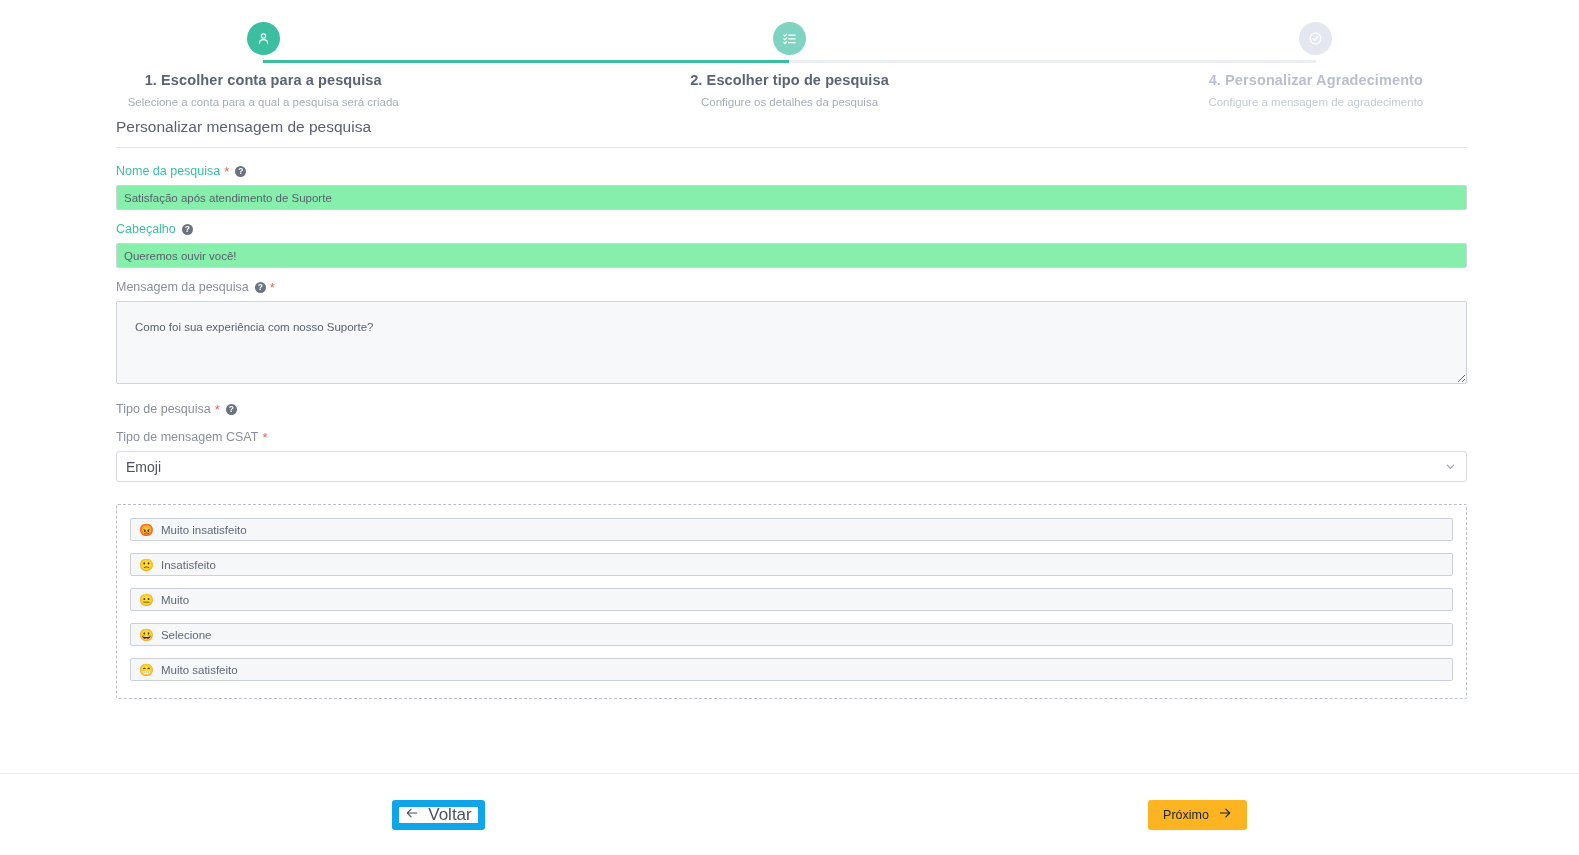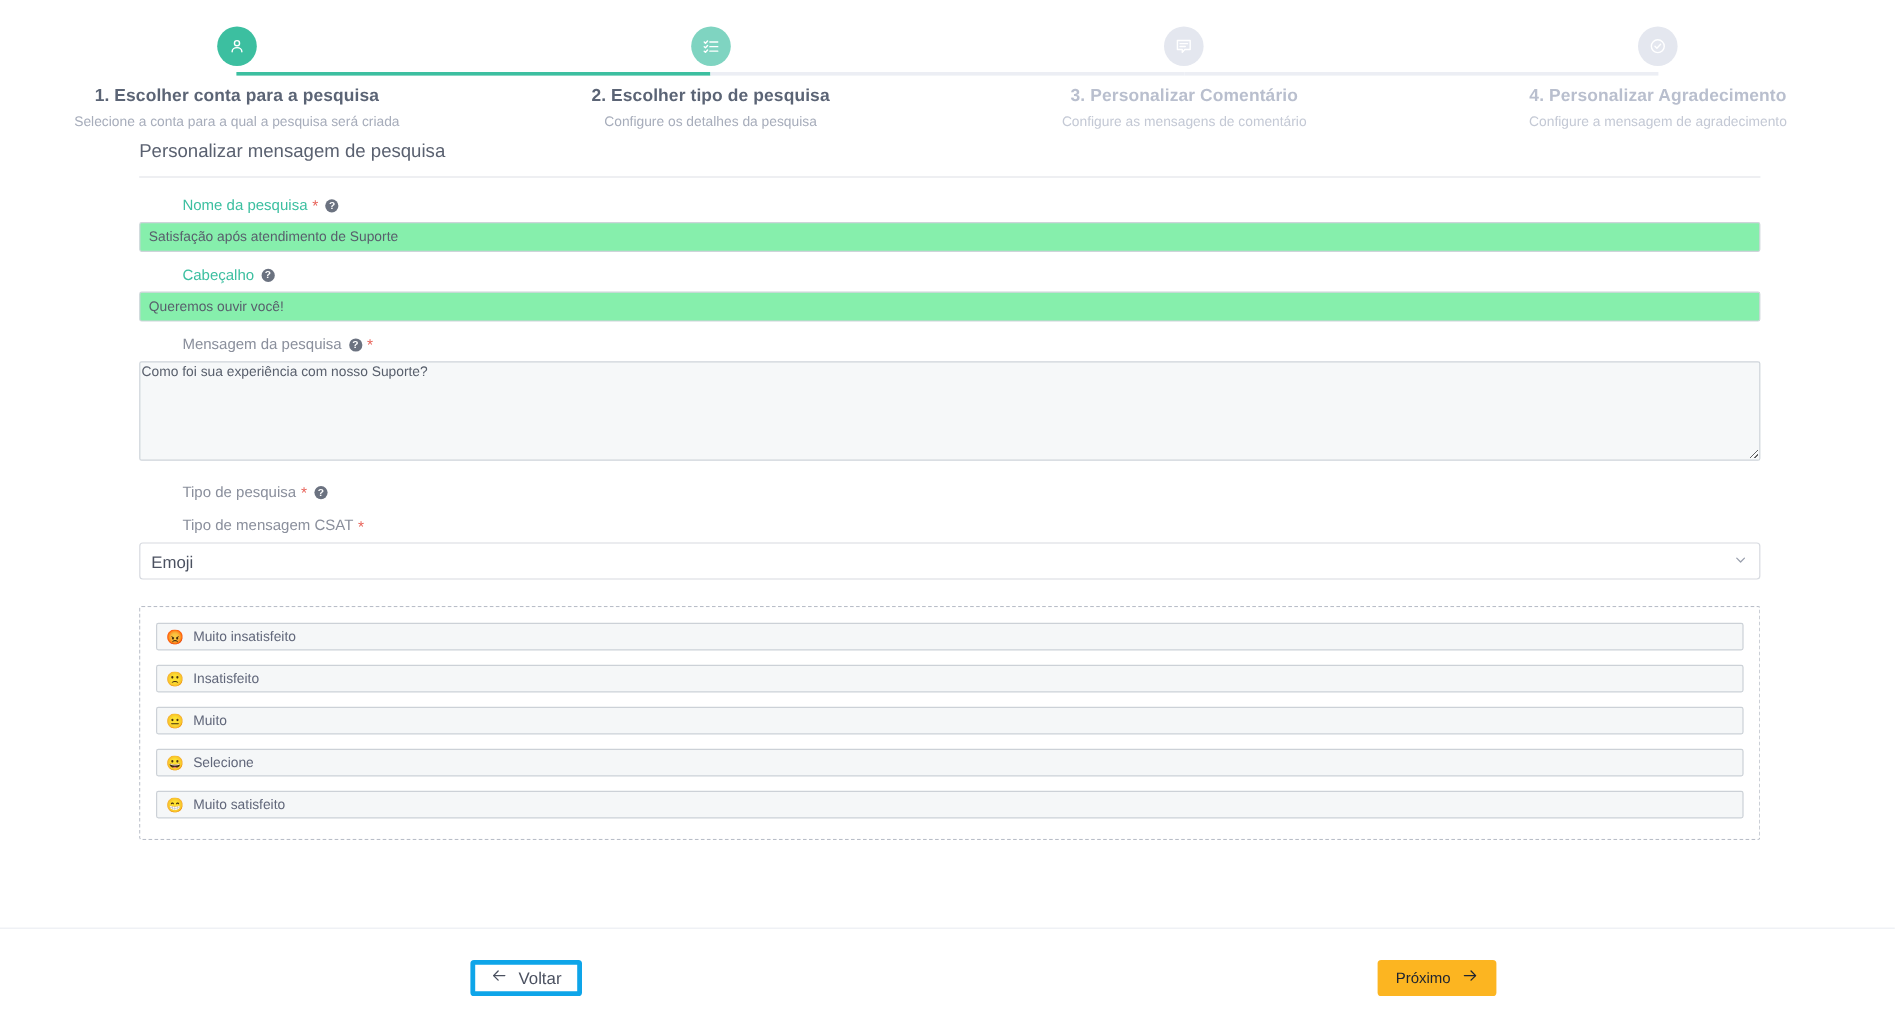--- a/index.html
+++ b/index.html
@@ -82,21 +82,20 @@
 
   .field { margin-bottom: 12px; }
   .field-label {
     font-size: 12.5px;
     color: #3cbfa0;
     display: flex;
     align-items: center;
     gap: 4px;
     margin-bottom: 7px;
     font-weight: normal;
-    margin-left: 36px;
   }
   .field-label.gray { color: #8a8f9c; }
   .req { color: #e8635a; font-size: 13px; line-height: 1; }
 
   .help-icon {
     display: inline-flex;
     width: 11px; height: 11px;
     border-radius: 50%;
     background: #6b7280;
     color: #fff;
@@ -121,21 +120,21 @@
   }
 
   .textarea {
     width: 100%;
     height: 83px;
     background: #f6f8f9;
     border: 1px solid #ced4da;
     border-radius: 2px;
     font-size: 11.5px;
     color: #585f6c;
-    padding: 1px;
+    padding: 18px;
     font-family: "Liberation Sans", sans-serif;
     resize: vertical;
     outline: none;
     line-height: 1.3;
   }
 
   .select-wrap { position: relative; width: 100%; }
   .select-box {
     width: 100%;
     height: 31px;
@@ -191,25 +190,25 @@
     top: 774px; left: 0; right: 0;
     height: 81px;
     display: flex;
     align-items: center;
   }
   .btn-back {
     position: absolute;
     left: 392px;
     width: 93px; height: 30px;
     background: #ffffff;
-    border: 4px solid #0ea5e9;
+    border: 7px solid #0ea5e9;
     border-radius: 3px;
     display: flex; align-items: center; justify-content: center;
     gap: 9px;
-    font-size: 14px;
+    font-size: 17px;
     color: #4b5160;
     cursor: pointer;
   }
   .btn-next {
     position: absolute;
     left: 1148px;
     width: 99px; height: 30px;
     background: #fcb521;
     border: none;
     border-radius: 3px;
@@ -250,34 +249,20 @@
           <line x1="10.5" y1="6.5" x2="21" y2="6.5"></line>
           <line x1="10.5" y1="12.6" x2="21" y2="12.6"></line>
           <line x1="10.5" y1="18.6" x2="21" y2="18.6"></line>
         </svg>
       </span>
     </div>
     <div class="step-title">2. Escolher tipo de pesquisa</div>
     <div class="step-sub">Configure os detalhes da pesquisa</div>
   </div>
 
-  <div class="step">
-    <div class="connector c3"></div>
-    <div class="step-bubble s3">
-      <span>
-        <svg width="15" height="15" viewBox="0 0 24 24" fill="none" stroke="#ffffff" stroke-width="1.9" stroke-linecap="round" stroke-linejoin="round">
-          <path d="M3.5 4.5h17v12h-7.2L10 20.2v-3.7H3.5z"></path>
-          <line x1="7" y1="8.6" x2="17" y2="8.6"></line>
-          <line x1="7" y1="12.4" x2="14" y2="12.4"></line>
-        </svg>
-      </span>
-    </div>
-    <div class="step-title muted">3. Personalizar Comentário</div>
-    <div class="step-sub muted">Configure as mensagens de comentário</div>
-  </div>
 
   <div class="step">
     <div class="step-bubble s4">
       <span>
         <svg width="15" height="15" viewBox="0 0 24 24" fill="none" stroke="#ffffff" stroke-width="1.9" stroke-linecap="round" stroke-linejoin="round">
           <circle cx="12" cy="12" r="8.6"></circle>
           <path d="M8.2 12.2l2.6 2.6 5-5.4"></path>
         </svg>
       </span>
     </div>

